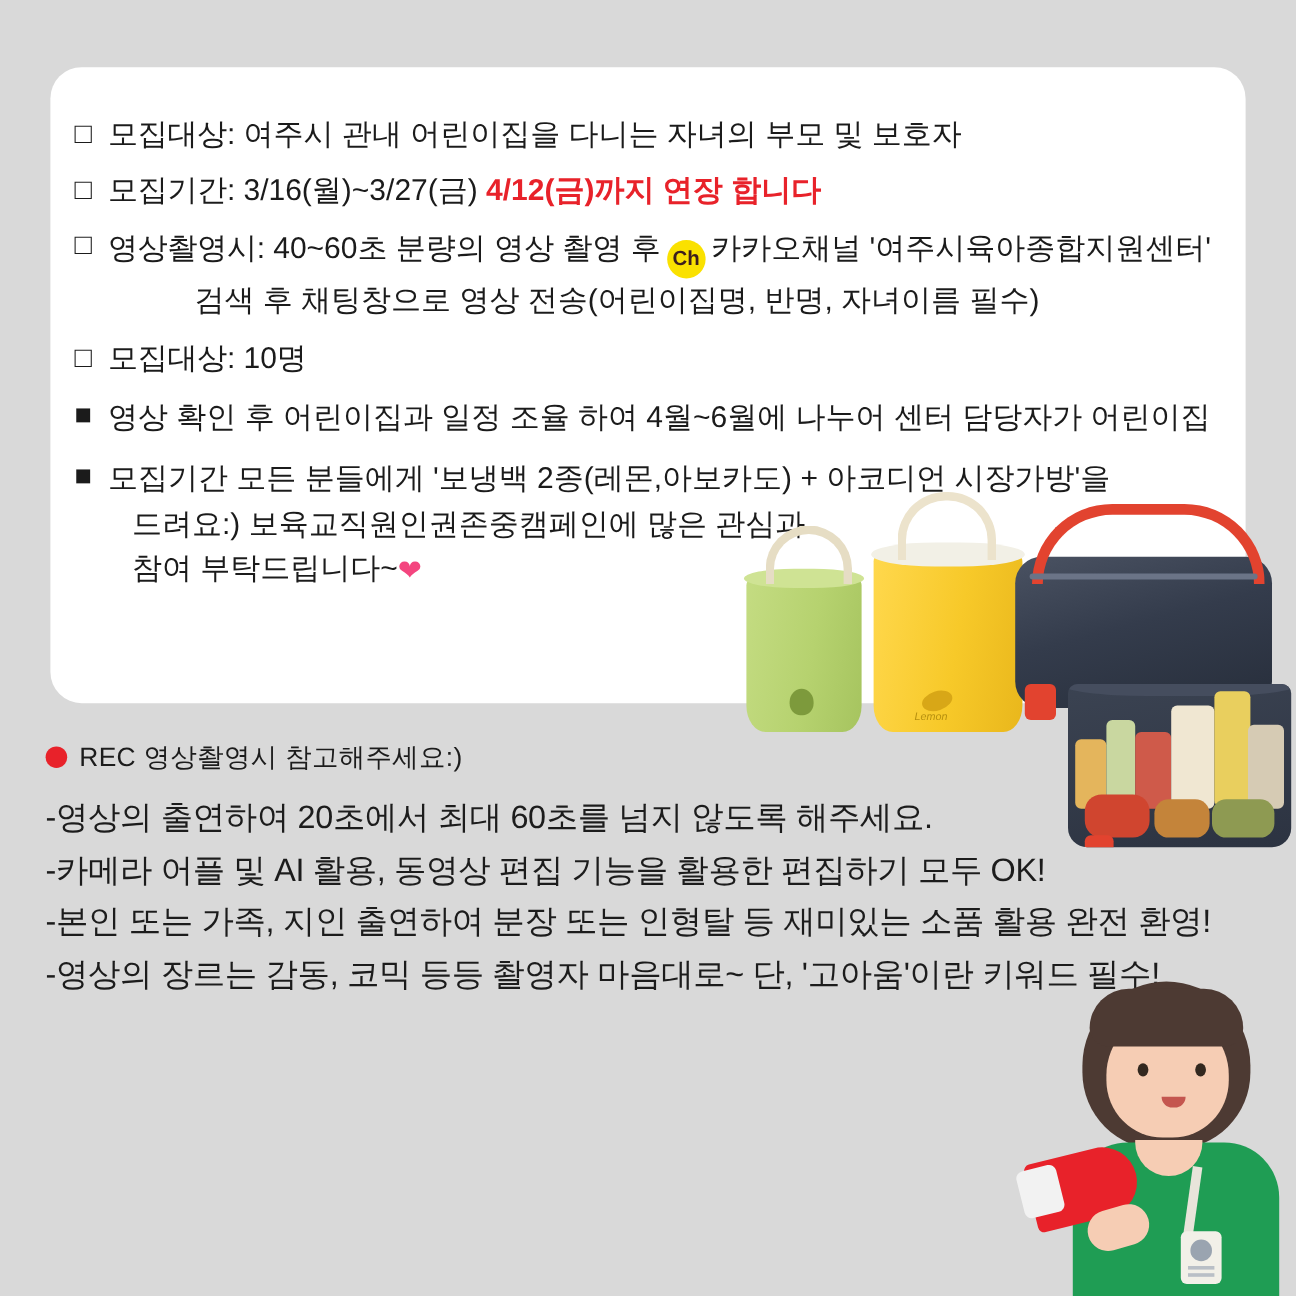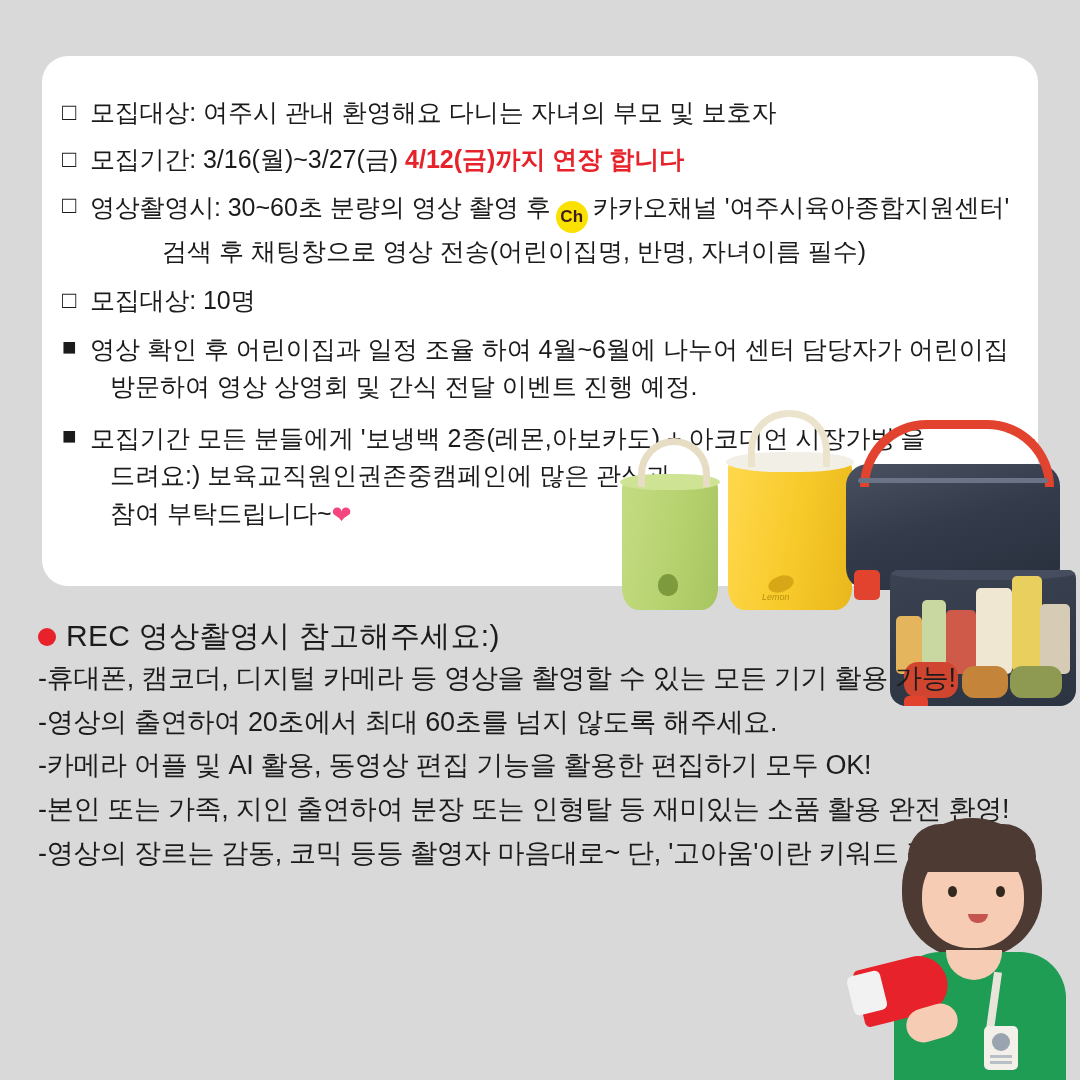--- a/index.html
+++ b/index.html
@@ -250,21 +250,22 @@
   .notes {
     position: absolute;
     left: 38px;
     top: 616px;
     width: 1000px;
     color: #1c1c1c;
   }
   .notes .title {
     display: flex;
     align-items: center;
-    font-size: 30px;
+    font-size: 22px;
+    margin-bottom: 14px;
     letter-spacing: 0.3px;
   }
   .rec-dot {
     width: 18px;
     height: 18px;
     border-radius: 50%;
     background: #e8222a;
     margin-right: 10px;
     flex: 0 0 18px;
   }
@@ -435,52 +436,51 @@
 </style>
 </head>
 <body>
 
 <div class="card">
   <div class="card-inner">
 
     <div class="row">
       <span class="marker">□</span>
       <span class="rtext">
-        <span class="label">모집대상:</span><span> 여주시 관내 환영해요 다니는 자녀의 부모 및 보호자</span>
+        <span class="label">모집대상:</span><span> 여주시 관내 어린이집을 다니는 자녀의 부모 및 보호자</span>
       </span>
     </div>
 
     <div class="row">
       <span class="marker">□</span>
       <span class="rtext">
         <span class="label">모집기간:</span><span> 3/16(월)~3/27(금)</span>
         <span class="extend">4/12(금)까지 연장 합니다</span>
       </span>
     </div>
 
     <div class="row wrapline">
       <span class="marker">□</span>
       <span class="rtext">
-        <span class="label">영상촬영시:</span><span> 30~60초 분량의 영상 촬영 후</span><span class="kakao-chip">Ch</span><span>카카오채널 '여주시육아종합지원센터'</span>
+        <span class="label">영상촬영시:</span><span> 40~60초 분량의 영상 촬영 후</span><span class="kakao-chip">Ch</span><span>카카오채널 '여주시육아종합지원센터'</span>
         <span class="indent">검색 후 채팅창으로 영상 전송(어린이집명, 반명, 자녀이름 필수)</span>
       </span>
     </div>
 
     <div class="row">
       <span class="marker">□</span>
       <span class="rtext">
         <span class="label">모집대상:</span><span> 10명</span>
       </span>
     </div>
 
     <div class="row wrapline">
       <span class="marker">■</span>
       <span class="rtext">
         <span>영상 확인 후 어린이집과 일정 조율 하여 4월~6월에 나누어 센터 담당자가 어린이집</span>
-        <span class="indent2">방문하여 영상 상영회 및 간식 전달 이벤트 진행 예정.</span>
       </span>
     </div>
 
     <div class="row wrapline">
       <span class="marker">■</span>
       <span class="rtext">
         <span>모집기간 모든 분들에게 '보냉백 2종(레몬,아보카도) + 아코디언 시장가방'을</span>
         <span class="indent2">드려요:) 보육교직원인권존중캠페인에 많은 관심과</span>
         <span class="indent2"><span>참여 부탁드립니다~</span><span class="heart">❤</span></span>
       </span>
@@ -526,21 +526,20 @@
 
 </div>
 
 <div class="notes">
   <div class="title">
     <span class="rec-dot"></span>
     <span>REC 영상촬영시 참고해주세요:)</span>
   </div>
 
   <ul>
-    <li>-휴대폰, 캠코더, 디지털 카메라 등 영상을 촬영할 수 있는 모든 기기 활용 가능!</li>
     <li>-영상의 출연하여 20초에서 최대 60초를 넘지 않도록 해주세요.</li>
     <li>-카메라 어플 및 AI 활용, 동영상 편집 기능을 활용한 편집하기 모두 OK!</li>
     <li>-본인 또는 가족, 지인 출연하여 분장 또는 인형탈 등 재미있는 소품 활용 완전 환영!</li>
     <li>-영상의 장르는 감동, 코믹 등등 촬영자 마음대로~ 단, '고아움'이란 키워드 필수!</li>
   </ul>
 
 </div>
 
 <div class="illus">
   <div class="ill-hair"></div>

